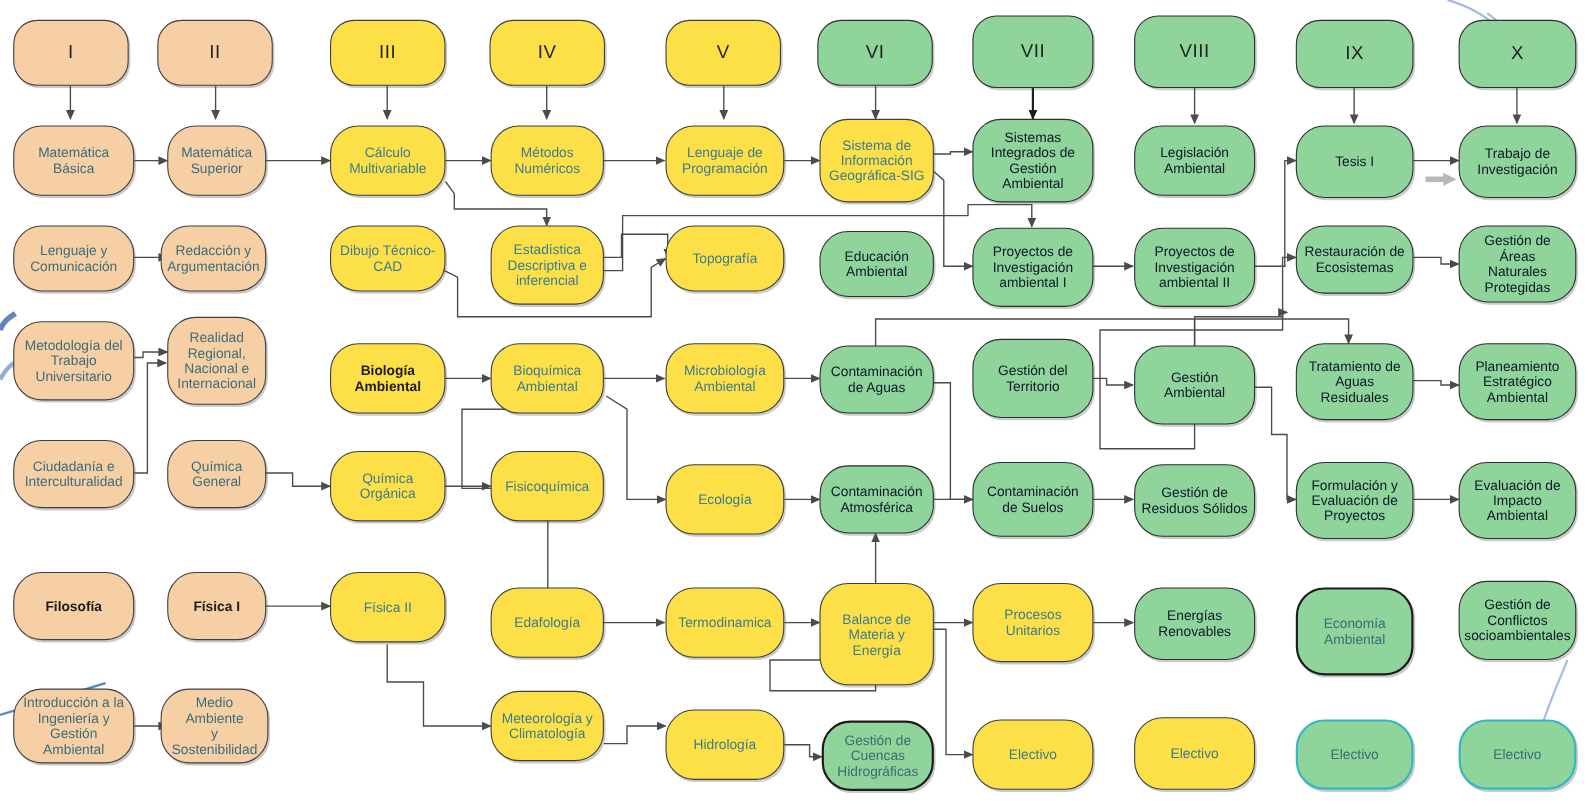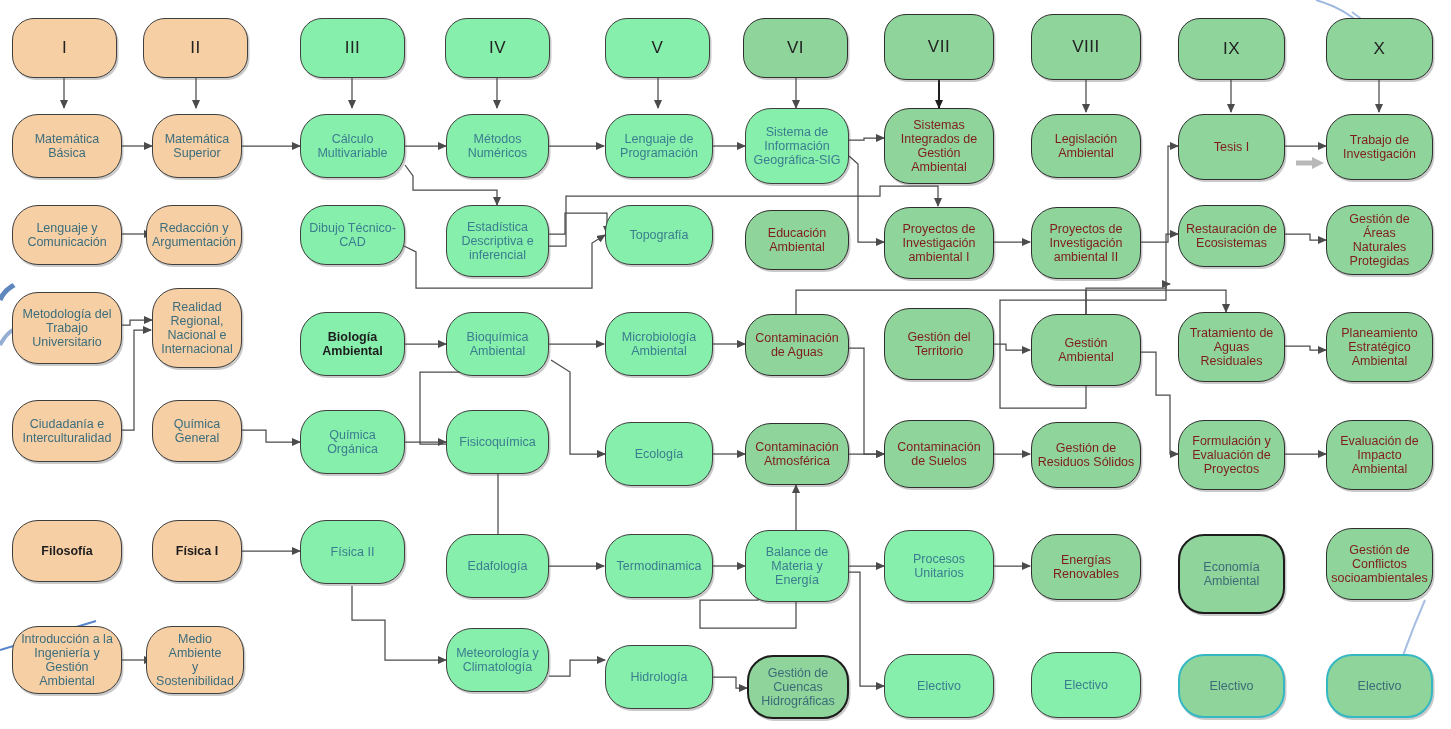--- a/index.html
+++ b/index.html
@@ -22,22 +22,22 @@
     z-index:3;
   }
   .node span{display:block;white-space:pre-line;}
   .cycle{
     border-radius:22px;
     font-size:17px;
     color:#222;
     letter-spacing:.5px;
   }
   .c-orange{background:#f7cfa4;border-color:#3f3f3f;color:#3b6d7d;}
-  .c-white{background:#86efac;border-color:#3f3f3f;color:#3b7d8f;}
-  .c-green{background:#8ed49b;border-color:#2f2f2f;color:#7f1d1d;}
+  .c-white{background:#fde047;border-color:#3f3f3f;color:#3b7d8f;}
+  .c-green{background:#8ed49b;border-color:#2f2f2f;color:#0f172a;}
   .c-greenblue{background:#8ed49b;border-color:#35b7c4;border-width:2px;color:#3d6b77;}
   .c-greenbold{background:#8ed49b;border-color:#1d1d1d;border-width:2px;color:#3d6b77;}
   .cycle.c-orange{color:#222;}
   .cycle.c-white{color:#222;}
   .cycle.c-green{color:#222;}
   .bold-label{font-weight:bold;color:#1d1d1d;}
   .stray{position:absolute;z-index:1;}
 </style>
 </head>
 <body>
@@ -332,21 +332,21 @@
 Ambiental</span>
     </div>
   <div class="node c-green" style="left:745px;top:314px;width:104px;height:62px;">
       <span>Contaminación
 de Aguas</span>
     </div>
   <div class="node c-green" style="left:745px;top:423px;width:104px;height:62px;">
       <span>Contaminación
 Atmosférica</span>
     </div>
-  <div class="node c-white" style="left:745px;top:530px;width:104px;height:72px;border-radius:24px;">
+  <div class="node c-white" style="left:745px;top:530px;width:104px;height:93px;">
       <span>Balance de
 Materia y
 Energía</span>
     </div>
   <div class="node c-greenbold" style="left:747px;top:655px;width:102px;height:64px;">
       <span>Gestión de
 Cuencas
 Hidrográficas</span>
     </div>
 

